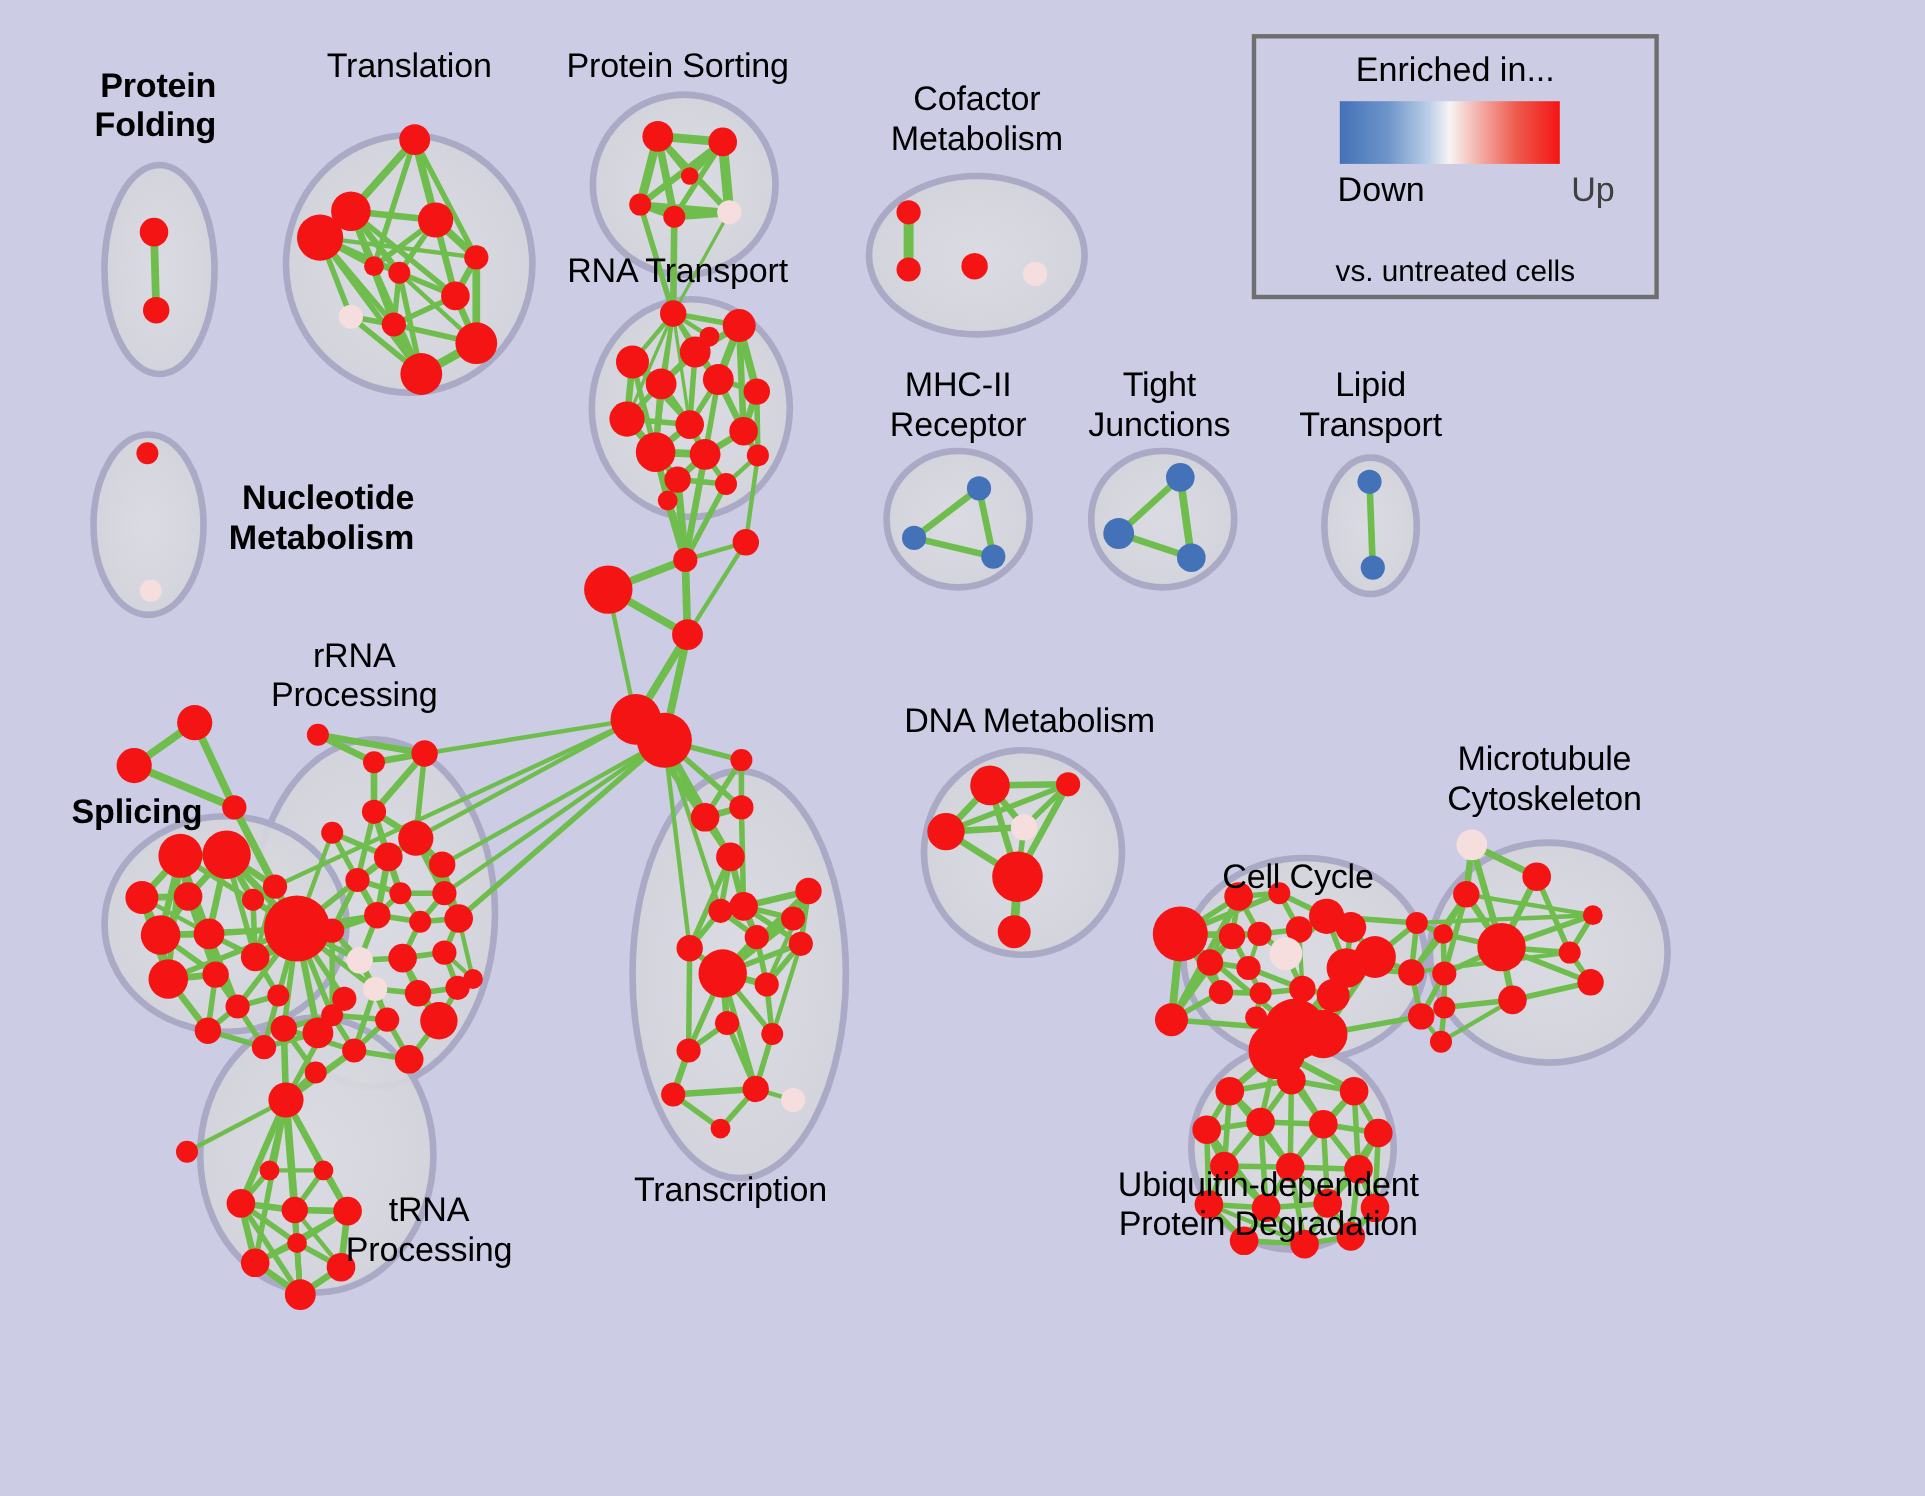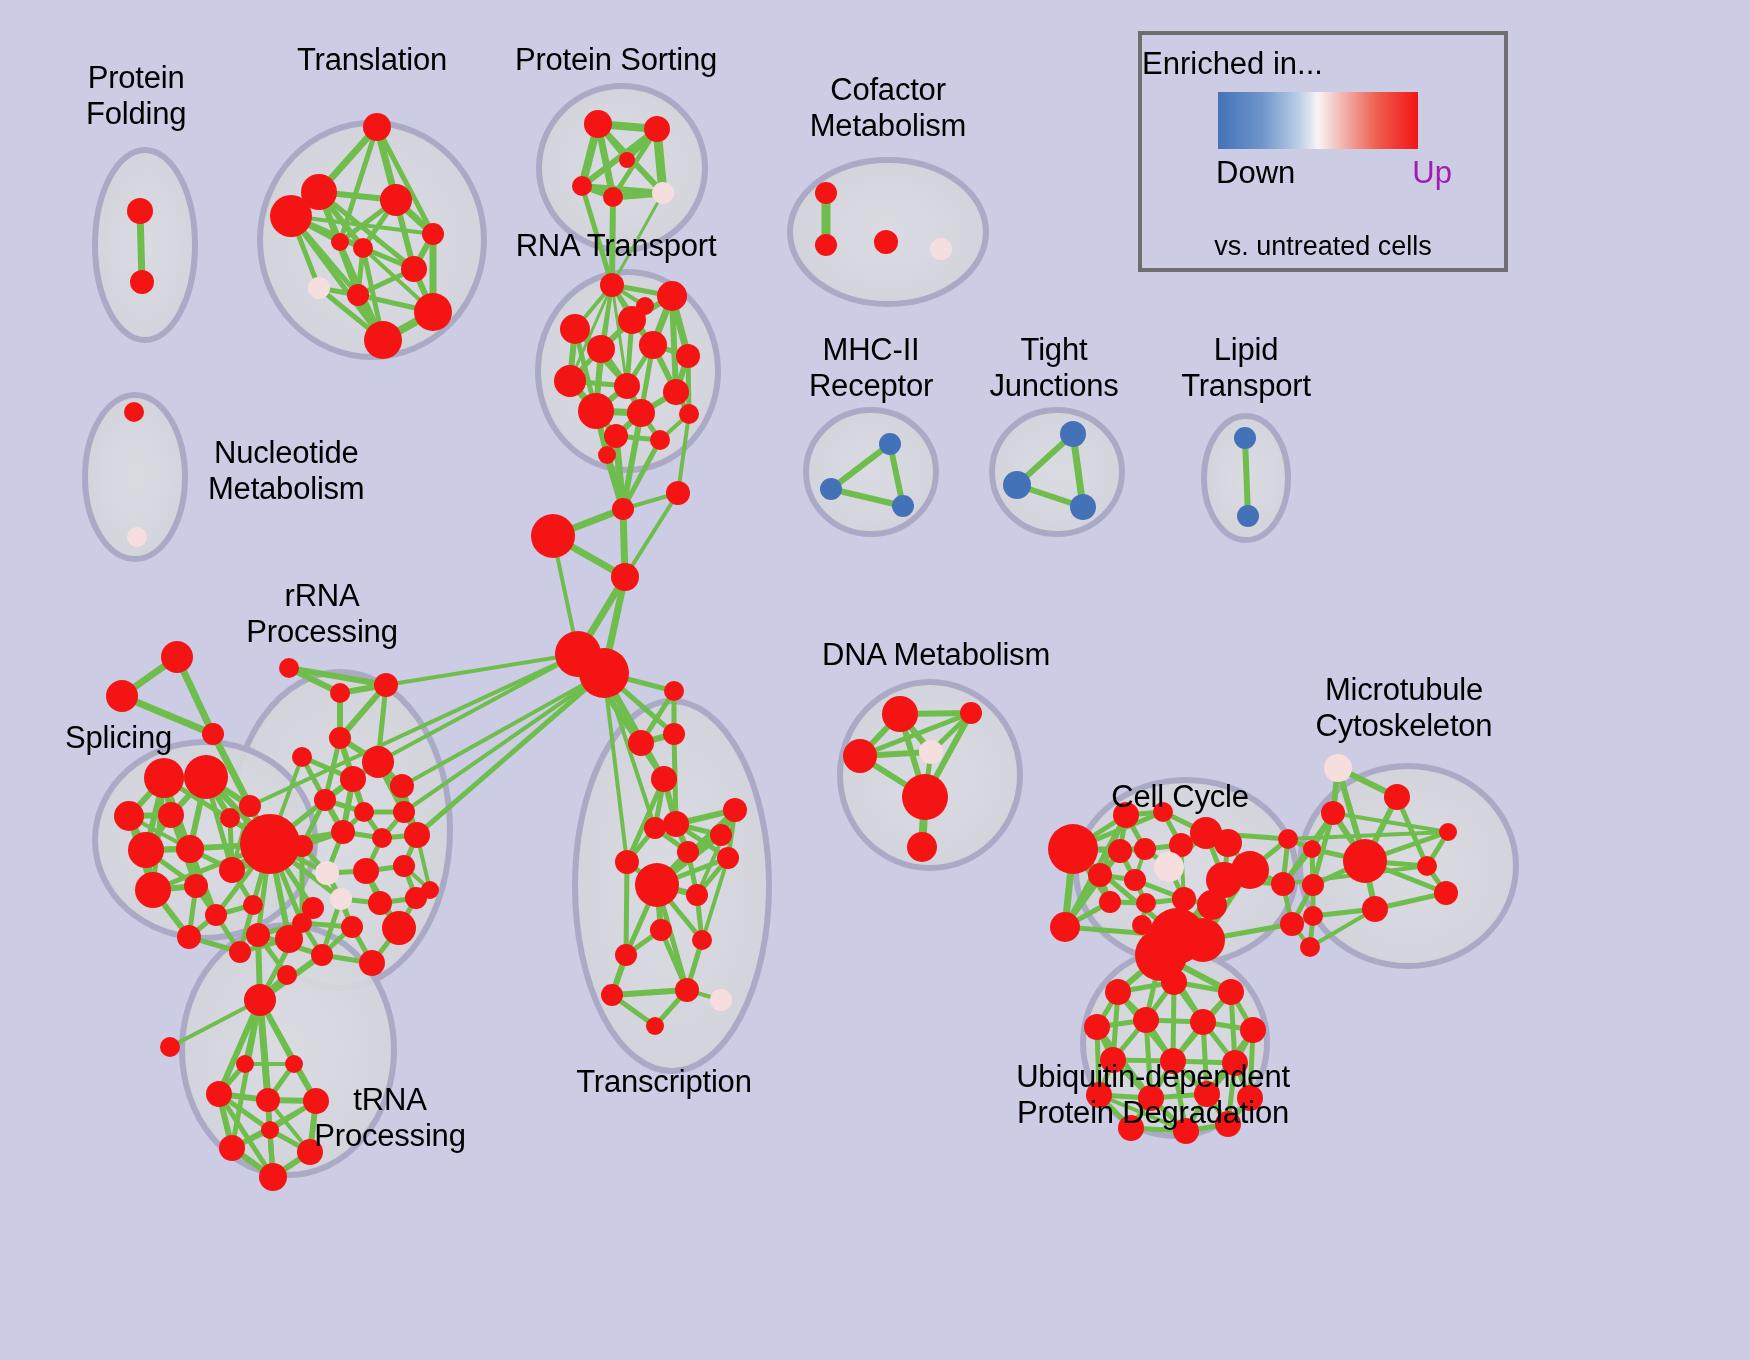--- a/index.html
+++ b/index.html
@@ -15,42 +15,42 @@
     position:absolute;
     color:#000;
     font-family:"Liberation Sans", sans-serif;
     font-size:31px;
     line-height:36px;
     font-weight:400;
     white-space:pre;
     letter-spacing:-0.2px;
   }
   .cluster-label.ctr{text-align:center;transform:translateX(-50%);}
-  .cluster-label.lft{text-align:center;}
+  .cluster-label.lft{text-align:right;font-weight:bold;}
   
   #legend{
     position:absolute;
     left:1138px;top:31px;
     width:370px;height:241px;
     border:4px solid #6e6e6e;
     background:#ccccE4;
     box-sizing:border-box;
   }
   #legend-title{
     position:absolute;left:0;top:11px;width:100%;
-    text-align:left;font-size:31px;color:#000;
+    text-align:center;font-size:31px;color:#000;
     font-family:"Liberation Sans", sans-serif;
   }
   #legend-bar{
     position:absolute;left:76px;top:57px;
     width:200px;height:57px;
     background:linear-gradient(to right,#4472b8 0%,#6e95cb 22%,#b9cde6 40%,#f7f4f4 50%,#f4c0bb 60%,#ee5c4e 80%,#f41414 100%);
   }
   #legend-down{position:absolute;left:48px;top:120px;font-size:31px;color:#000;margin-left:26px;}
-  #legend-up{position:absolute;right:52px;top:120px;font-size:31px;color:#a21caf;}
+  #legend-up{position:absolute;right:36px;top:120px;font-size:31px;color:#404040;}
   #legend-sub1{position:absolute;left:0;top:163px;width:100%;text-align:center;font-size:27px;color:#000;}
   #legend-sub2{position:absolute;left:0;top:196px;width:100%;text-align:center;font-size:27px;color:#000;}
 </style>
 </head>
 <body>
 
 <div id="stage">
 
   <svg id="netsvg" viewBox="0 0 1750 1360">
     <defs>

